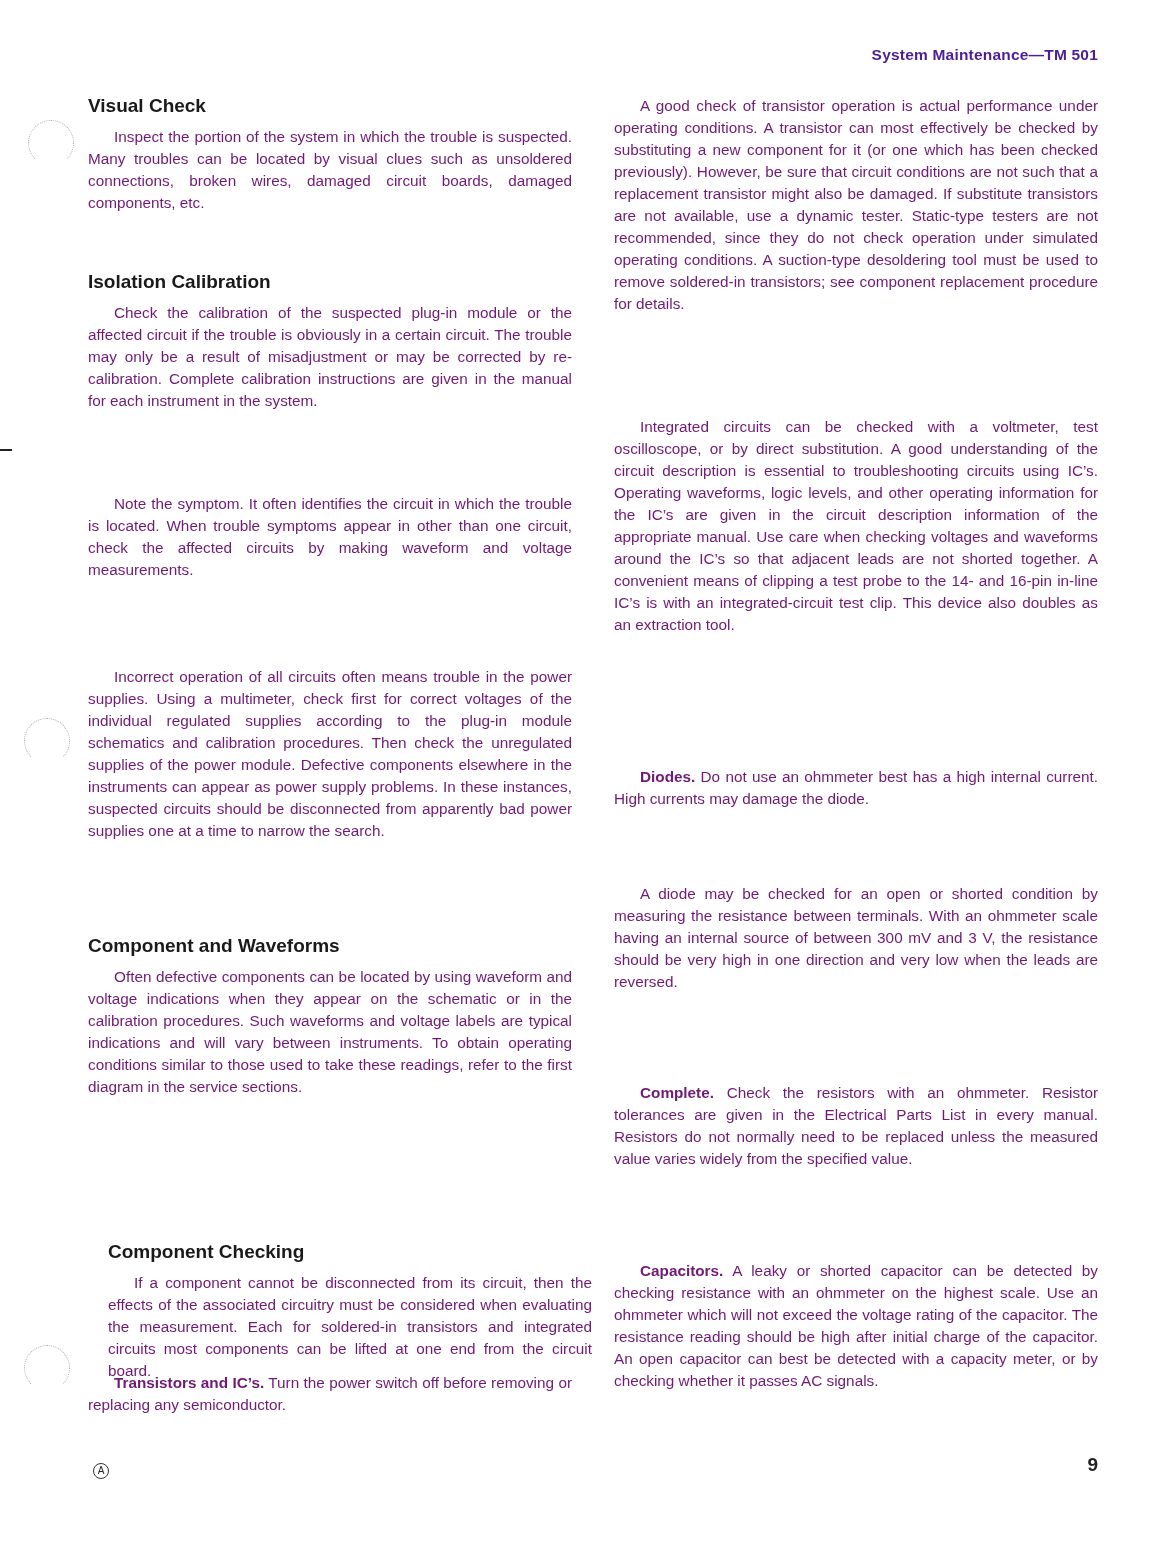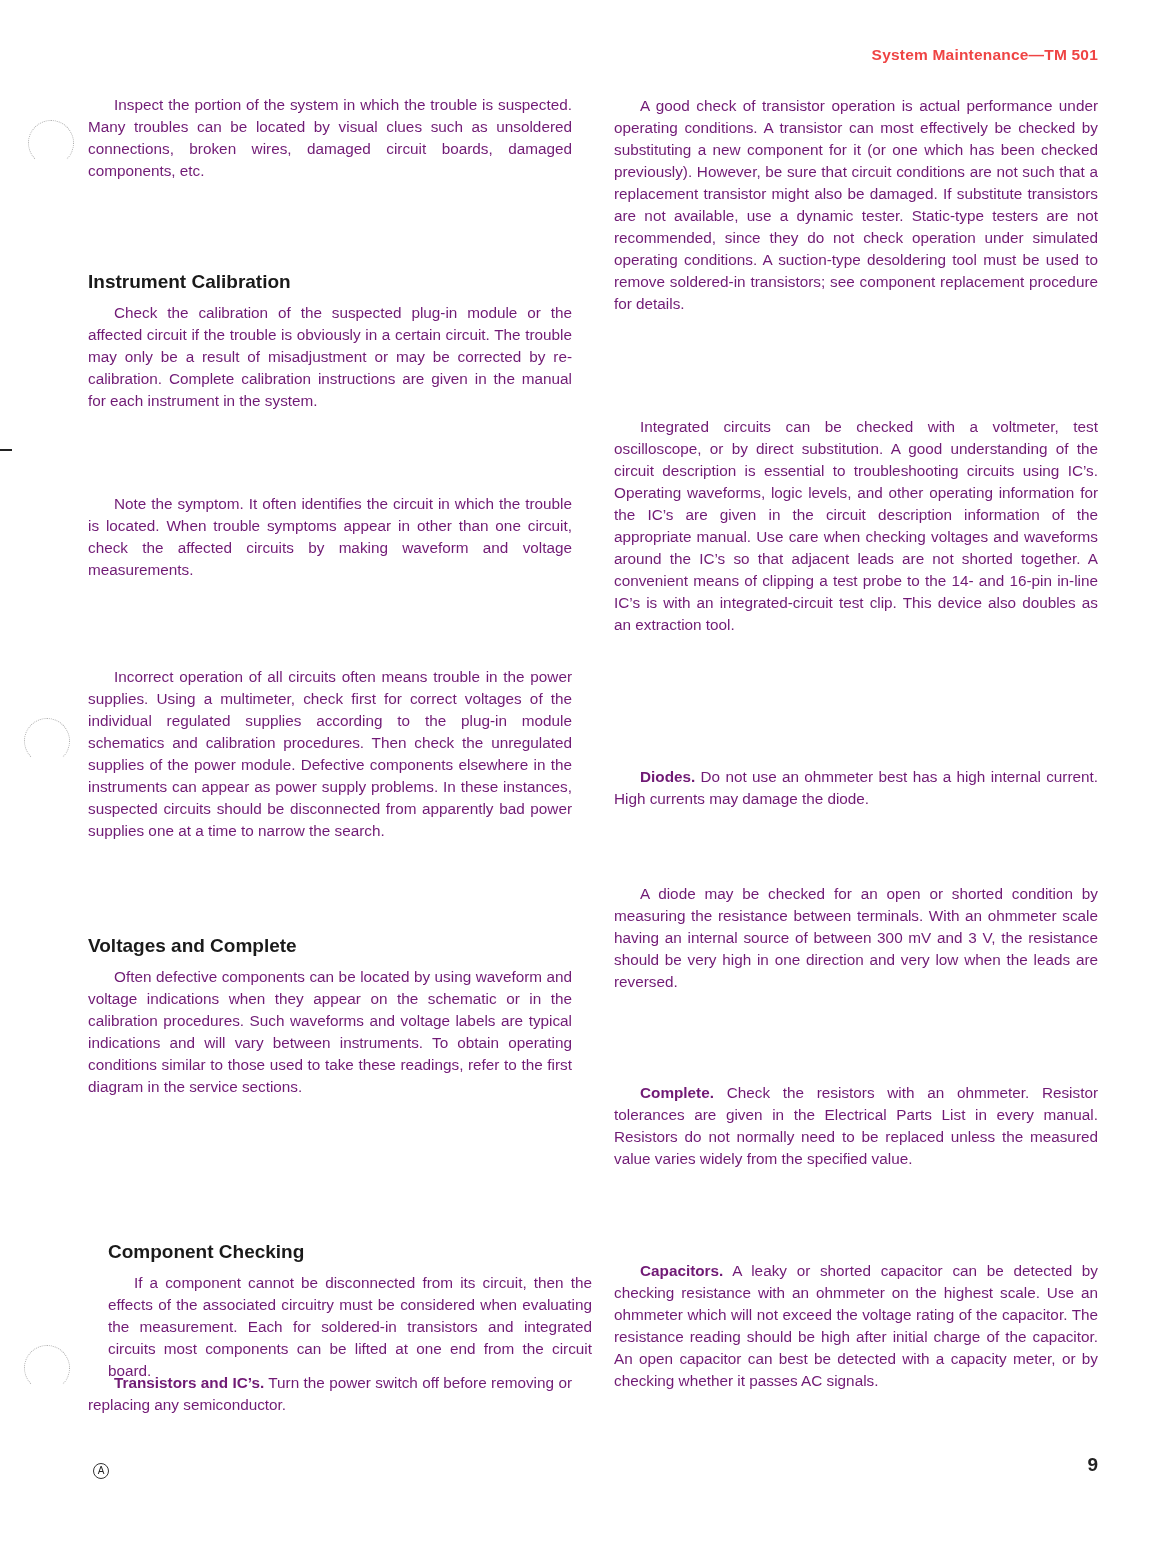--- a/index.html
+++ b/index.html
@@ -1,18 +1,18 @@
 <!DOCTYPE html>
 <html><head>
 <meta charset="utf-8">
 <style>
   html, body { margin:0; padding:0; background:#ffffff; }
   body { width:1176px; height:1544px; position:relative; overflow:hidden;
          font-family:"Liberation Sans", sans-serif; color:#1a1a1a; }
-  .running-head { position:absolute; top:46px; right:78px; font-size:15.5px; font-weight:bold; color:#ef4444; letter-spacing:0.2px; }
+  .running-head { position:absolute; top:46px; right:78px; font-size:15.5px; font-weight:bold; color:#4c1d95; letter-spacing:0.2px; }
   .col { position:absolute; top:0; width:484px; }
   .col-left { left:88px; }
   .col-right { left:614px; }
   .block { position:absolute; left:0; width:484px; }
   h2 { margin:0 0 8px 0; font-size:19px; font-weight:bold; color:#1a1a1a; line-height:24px; }
   p { margin:0; font-size:15.3px; line-height:22px; text-align:justify; text-indent:26px; color:#701a75; }
   p b { font-weight:bold; }
   .hole { position:absolute; width:44px; height:44px; border:1px dotted #aaa; border-radius:50%; border-bottom-color:transparent; }
   .margin-tick { position:absolute; left:0; top:449px; width:12px; height:1.5px; background:#222; }
   .footer-logo { position:absolute; left:93px; top:1463px; width:14px; height:14px; border:1px solid #333; border-radius:50%;
@@ -24,38 +24,39 @@
 
 <div class="running-head">System Maintenance—TM 501</div>
 
 <div class="hole" style="left:28px; top:120px;"></div>
 <div class="hole" style="left:24px; top:718px;"></div>
 <div class="hole" style="left:24px; top:1345px;"></div>
 <div class="margin-tick"></div>
 
 <div class="col col-left">
   <section class="block" style="top:94px;">
+    <h2>Visual Check</h2>
     <p>Inspect the portion of the system in which the trouble is suspected. Many troubles can be located by visual clues such as unsoldered connections, broken wires, damaged circuit boards, damaged components, etc.</p>
   </section>
 
   <section class="block" style="top:270px;">
-    <h2>Instrument Calibration</h2>
+    <h2>Isolation Calibration</h2>
     <p>Check the calibration of the suspected plug-in module or the affected circuit if the trouble is obviously in a certain circuit. The trouble may only be a result of misadjustment or may be corrected by re-calibration. Complete calibration instructions are given in the manual for each instrument in the system.</p>
   </section>
 
   <section class="block" style="top:493px;">
     <p>Note the symptom. It often identifies the circuit in which the trouble is located. When trouble symptoms appear in other than one circuit, check the affected circuits by making waveform and voltage measurements.</p>
   </section>
 
   <section class="block" style="top:666px;">
     <p>Incorrect operation of all circuits often means trouble in the power supplies. Using a multimeter, check first for correct voltages of the individual regulated supplies according to the plug-in module schematics and calibration procedures. Then check the unregulated supplies of the power module. Defective components elsewhere in the instruments can appear as power supply problems. In these instances, suspected circuits should be disconnected from apparently bad power supplies one at a time to narrow the search.</p>
   </section>
 
   <section class="block" style="top:934px;">
-    <h2>Voltages and Complete</h2>
+    <h2>Component and Waveforms</h2>
     <p>Often defective components can be located by using waveform and voltage indications when they appear on the schematic or in the calibration procedures. Such waveforms and voltage labels are typical indications and will vary between instruments. To obtain operating conditions similar to those used to take these readings, refer to the first diagram in the service sections.</p>
   </section>
 
   <section class="block" style="top:1240px;margin-left:20px;">
     <h2>Component Checking</h2>
     <p>If a component cannot be disconnected from its circuit, then the effects of the associated circuitry must be considered when evaluating the measurement. Each for soldered-in transistors and integrated circuits most components can be lifted at one end from the circuit board.</p>
   </section>
 
   <section class="block" style="top:1372px;">
     <p><b>Transistors and IC’s.</b> <span>Turn the power switch off before removing or replacing any semiconductor.</span></p>

